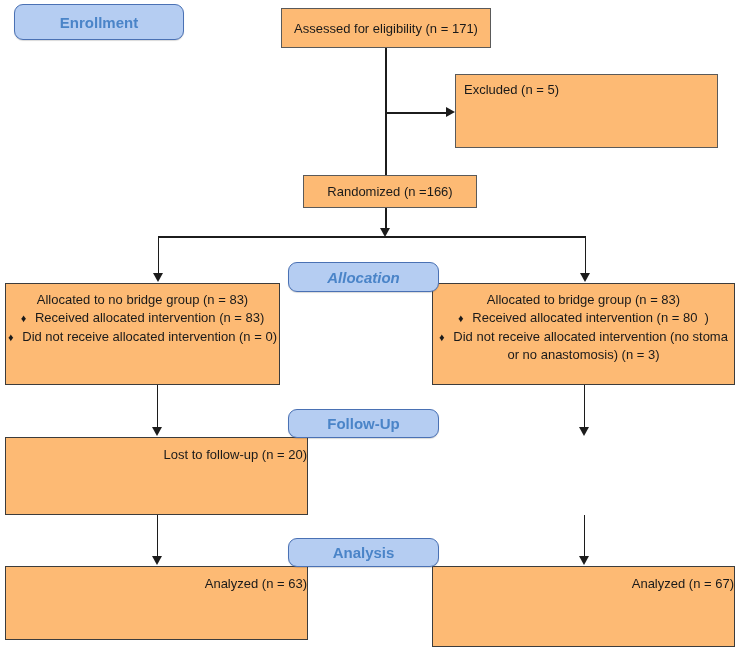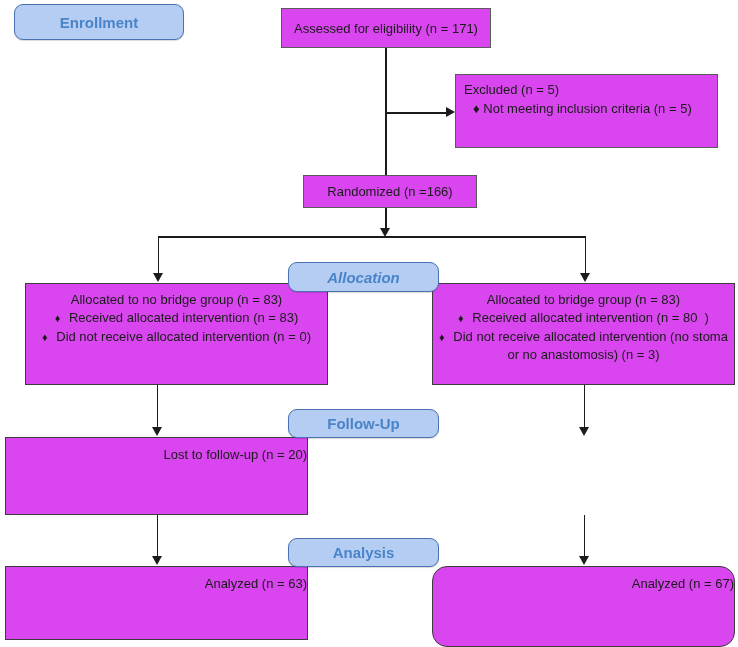--- a/index.html
+++ b/index.html
@@ -13,21 +13,21 @@
     position:absolute;z-index:3;box-sizing:border-box;
     background:var(--stage-fill,#b5cdf2);
     border:1.6px solid var(--stage-border,#4a71b4);
     border-radius:9px;
     display:flex;align-items:center;justify-content:center;
     font-weight:bold;font-size:15px;color:var(--stage-text,#4a84c8);
     box-shadow:0 1px 1px rgba(0,0,0,0.15);
   }
   
   .fbox{
-    position:absolute;z-index:2;box-sizing:border-box;background:#d946ef;
+    position:absolute;z-index:2;box-sizing:border-box;background:#fdba74;
     border:1.4px solid #5a5a5a;
   }
   .fbox.dark{border-color:#3c3c3c;}
   .center-flex{display:flex;align-items:center;justify-content:center;text-align:center;}
   .top-center{text-align:right;padding-top:9px;}
   .stack{padding-top:7px;text-align:center;line-height:1.42;}
   .lefttext{padding:6px 8px;text-align:left;line-height:1.45;}
   .bullet-line{text-align:center;}
   .bullet-line .marker{margin-right:5px;font-size:11px;}
   .bullet-text{white-space:pre-wrap;}
@@ -76,31 +76,27 @@
   <div class="arrow-down" style="left:151.5px;top:556px;"></div>
   <div class="line" style="left:583.5px;top:515px;width:1.5px;height:42px;"></div>
   <div class="arrow-down" style="left:578.5px;top:556px;"></div>
 
   <div class="fbox center-flex" style="left:281px;top:8px;width:210px;height:40px;">
     <span>Assessed for eligibility (n = 171)</span>
   </div>
 
   <div class="fbox lefttext" style="left:455px;top:74px;width:263px;height:74px;">
     <div>Excluded (n = 5)</div>
-    <div class="excl-bullet">
-      <span class="marker">♦</span>
-      <span class="bullet-text">Not meeting inclusion criteria (n = 5)</span>
-    </div>
   </div>
 
   <div class="fbox center-flex" style="left:303px;top:175px;width:174px;height:33px;">
     <span>Randomized (n =166)</span>
   </div>
 
-  <div class="fbox dark stack" style="left:5px;top:283px;width:303px;height:102px;margin-left:20px;">
+  <div class="fbox dark stack" style="left:5px;top:283px;width:275px;height:102px;">
     <div>Allocated to no bridge group (n = 83)</div>
     <div class="bullet-line">
       <span class="marker">♦</span>
       <span class="bullet-text">Received allocated intervention (n = 83)</span>
     </div>
     <div class="bullet-line">
       <span class="marker">♦</span>
       <span class="bullet-text">Did not receive allocated intervention (n = 0)</span>
     </div>
   </div>
@@ -119,17 +115,17 @@
 
   <div class="fbox dark top-center" style="left:5px;top:437px;width:303px;height:78px;">
     <span>Lost to follow-up (n = 20)</span>
   </div>
 
 
   <div class="fbox dark top-center" style="left:5px;top:566px;width:303px;height:74px;">
     <span>Analyzed (n = 63)</span>
   </div>
 
-  <div class="fbox dark top-center" style="left:432px;top:566px;width:303px;height:81px;border-radius:15px;">
+  <div class="fbox dark top-center" style="left:432px;top:566px;width:303px;height:81px;">
     <span>Analyzed (n = 67)</span>
   </div>
 
 </div>
 
 </body></html>

